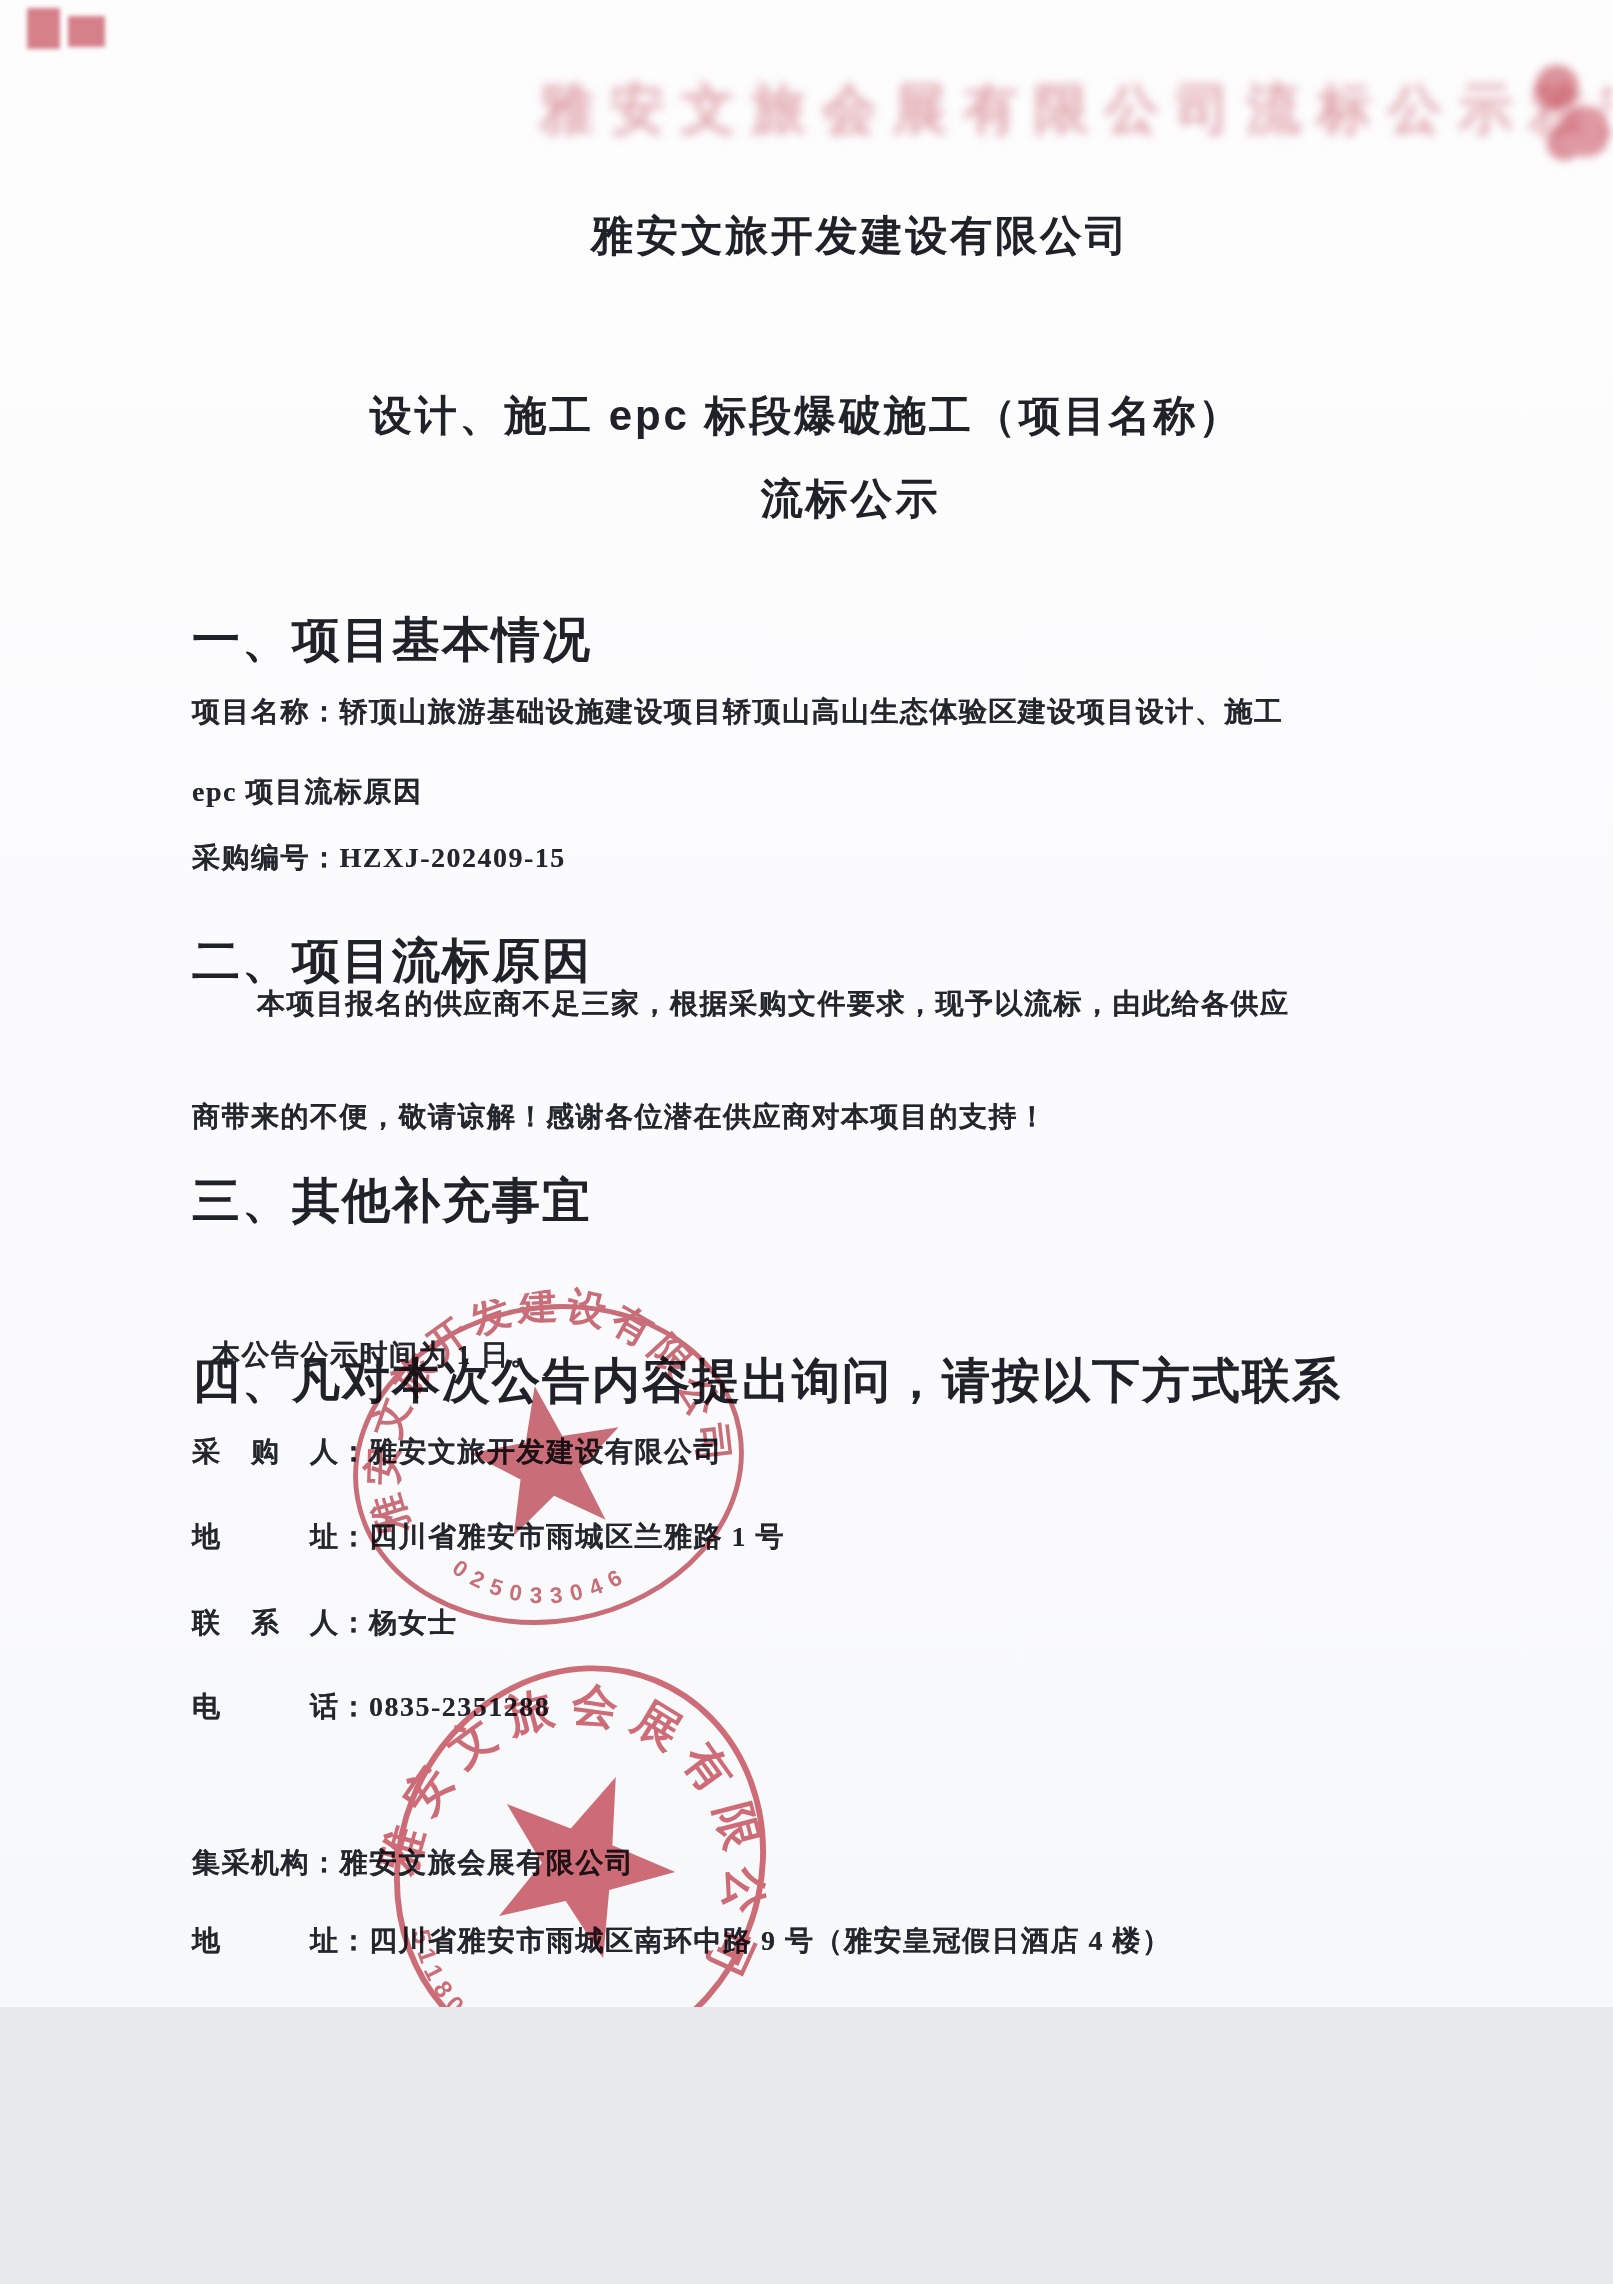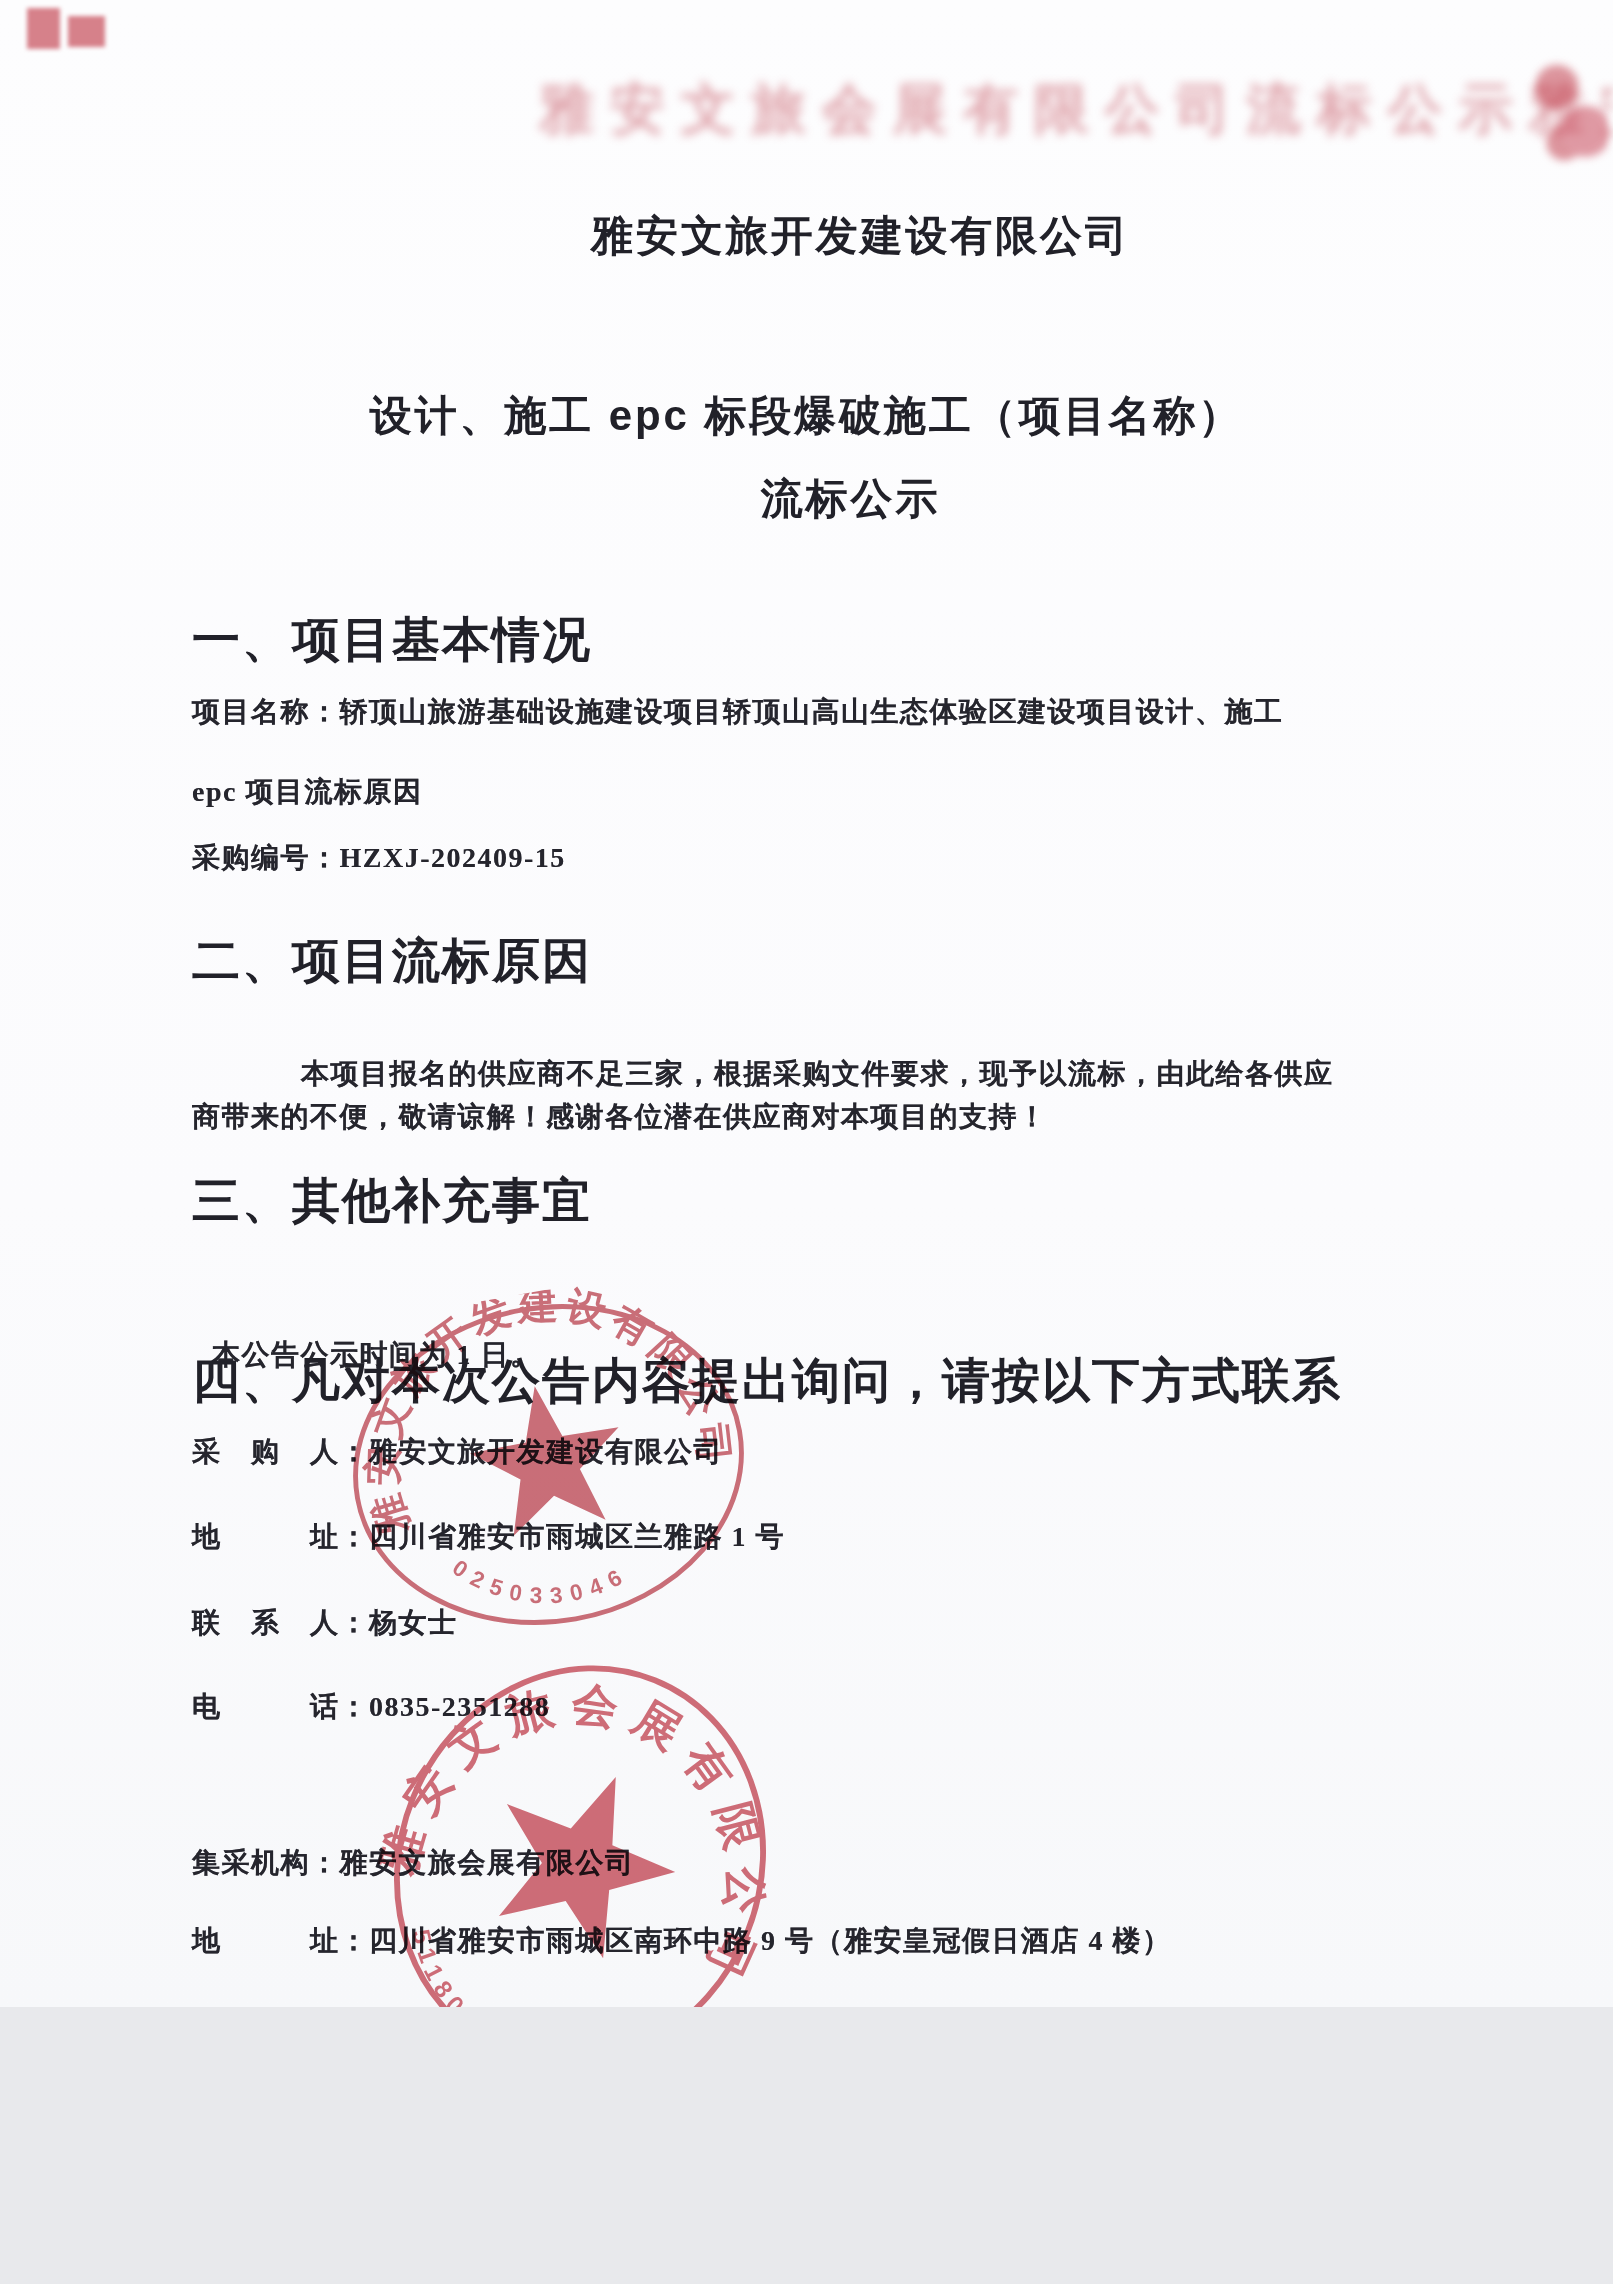--- a/index.html
+++ b/index.html
@@ -49,21 +49,21 @@
   <div class="line title" style="top:208px;transform:translateX(54px);">雅安文旅开发建设有限公司</div>
   <div class="line title" style="top:388px;">设计、施工 epc 标段爆破施工（项目名称）</div>
   <div class="line title" style="top:471px;transform:translateX(44px);">流标公示</div>
 
   <div class="line heading" style="left:192px;top:608px;">一、项目基本情况</div>
   <div class="line body" style="left:192px;top:693px;">项目名称：轿顶山旅游基础设施建设项目轿顶山高山生态体验区建设项目设计、施工</div>
   <div class="line body" style="left:192px;top:773px;">epc 项目流标原因</div>
   <div class="line body" style="left:192px;top:839px;">采购编号：HZXJ-202409-15</div>
 
   <div class="line heading" style="left:192px;top:929px;">二、项目流标原因</div>
-  <div class="line body" style="left:257px;top:1055px;margin-left:44px;">本项目报名的供应商不足三家，根据采购文件要求，现予以流标，由此给各供应</div>
+  <div class="line body" style="left:257px;top:985px;">本项目报名的供应商不足三家，根据采购文件要求，现予以流标，由此给各供应</div>
   <div class="line heading" style="left:192px;top:1169px;">三、其他补充事宜</div>
 
   <div class="line body" style="left:192px;top:1098px;">商带来的不便，敬请谅解！感谢各位潜在供应商对本项目的支持！</div>
   <div class="line body" style="left:192px;top:1336px;margin-left:20px;">本公告公示时间为 1 日。</div>
 
   <div class="line heading" style="left:192px;top:1349px;">四、凡对本次公告内容提出询问，请按以下方式联系</div>
 
   <div class="line body contact" style="left:192px;top:1433px;"><span class="lbl">采　购　人：</span><span>雅安文旅开发建设有限公司</span></div>
   <div class="line body contact" style="left:192px;top:1518px;"><span class="lbl">地　　　址：</span><span>四川省雅安市雨城区兰雅路 1 号</span></div>
   <div class="line body contact" style="left:192px;top:1604px;"><span class="lbl">联　系　人：</span><span>杨女士</span></div>

